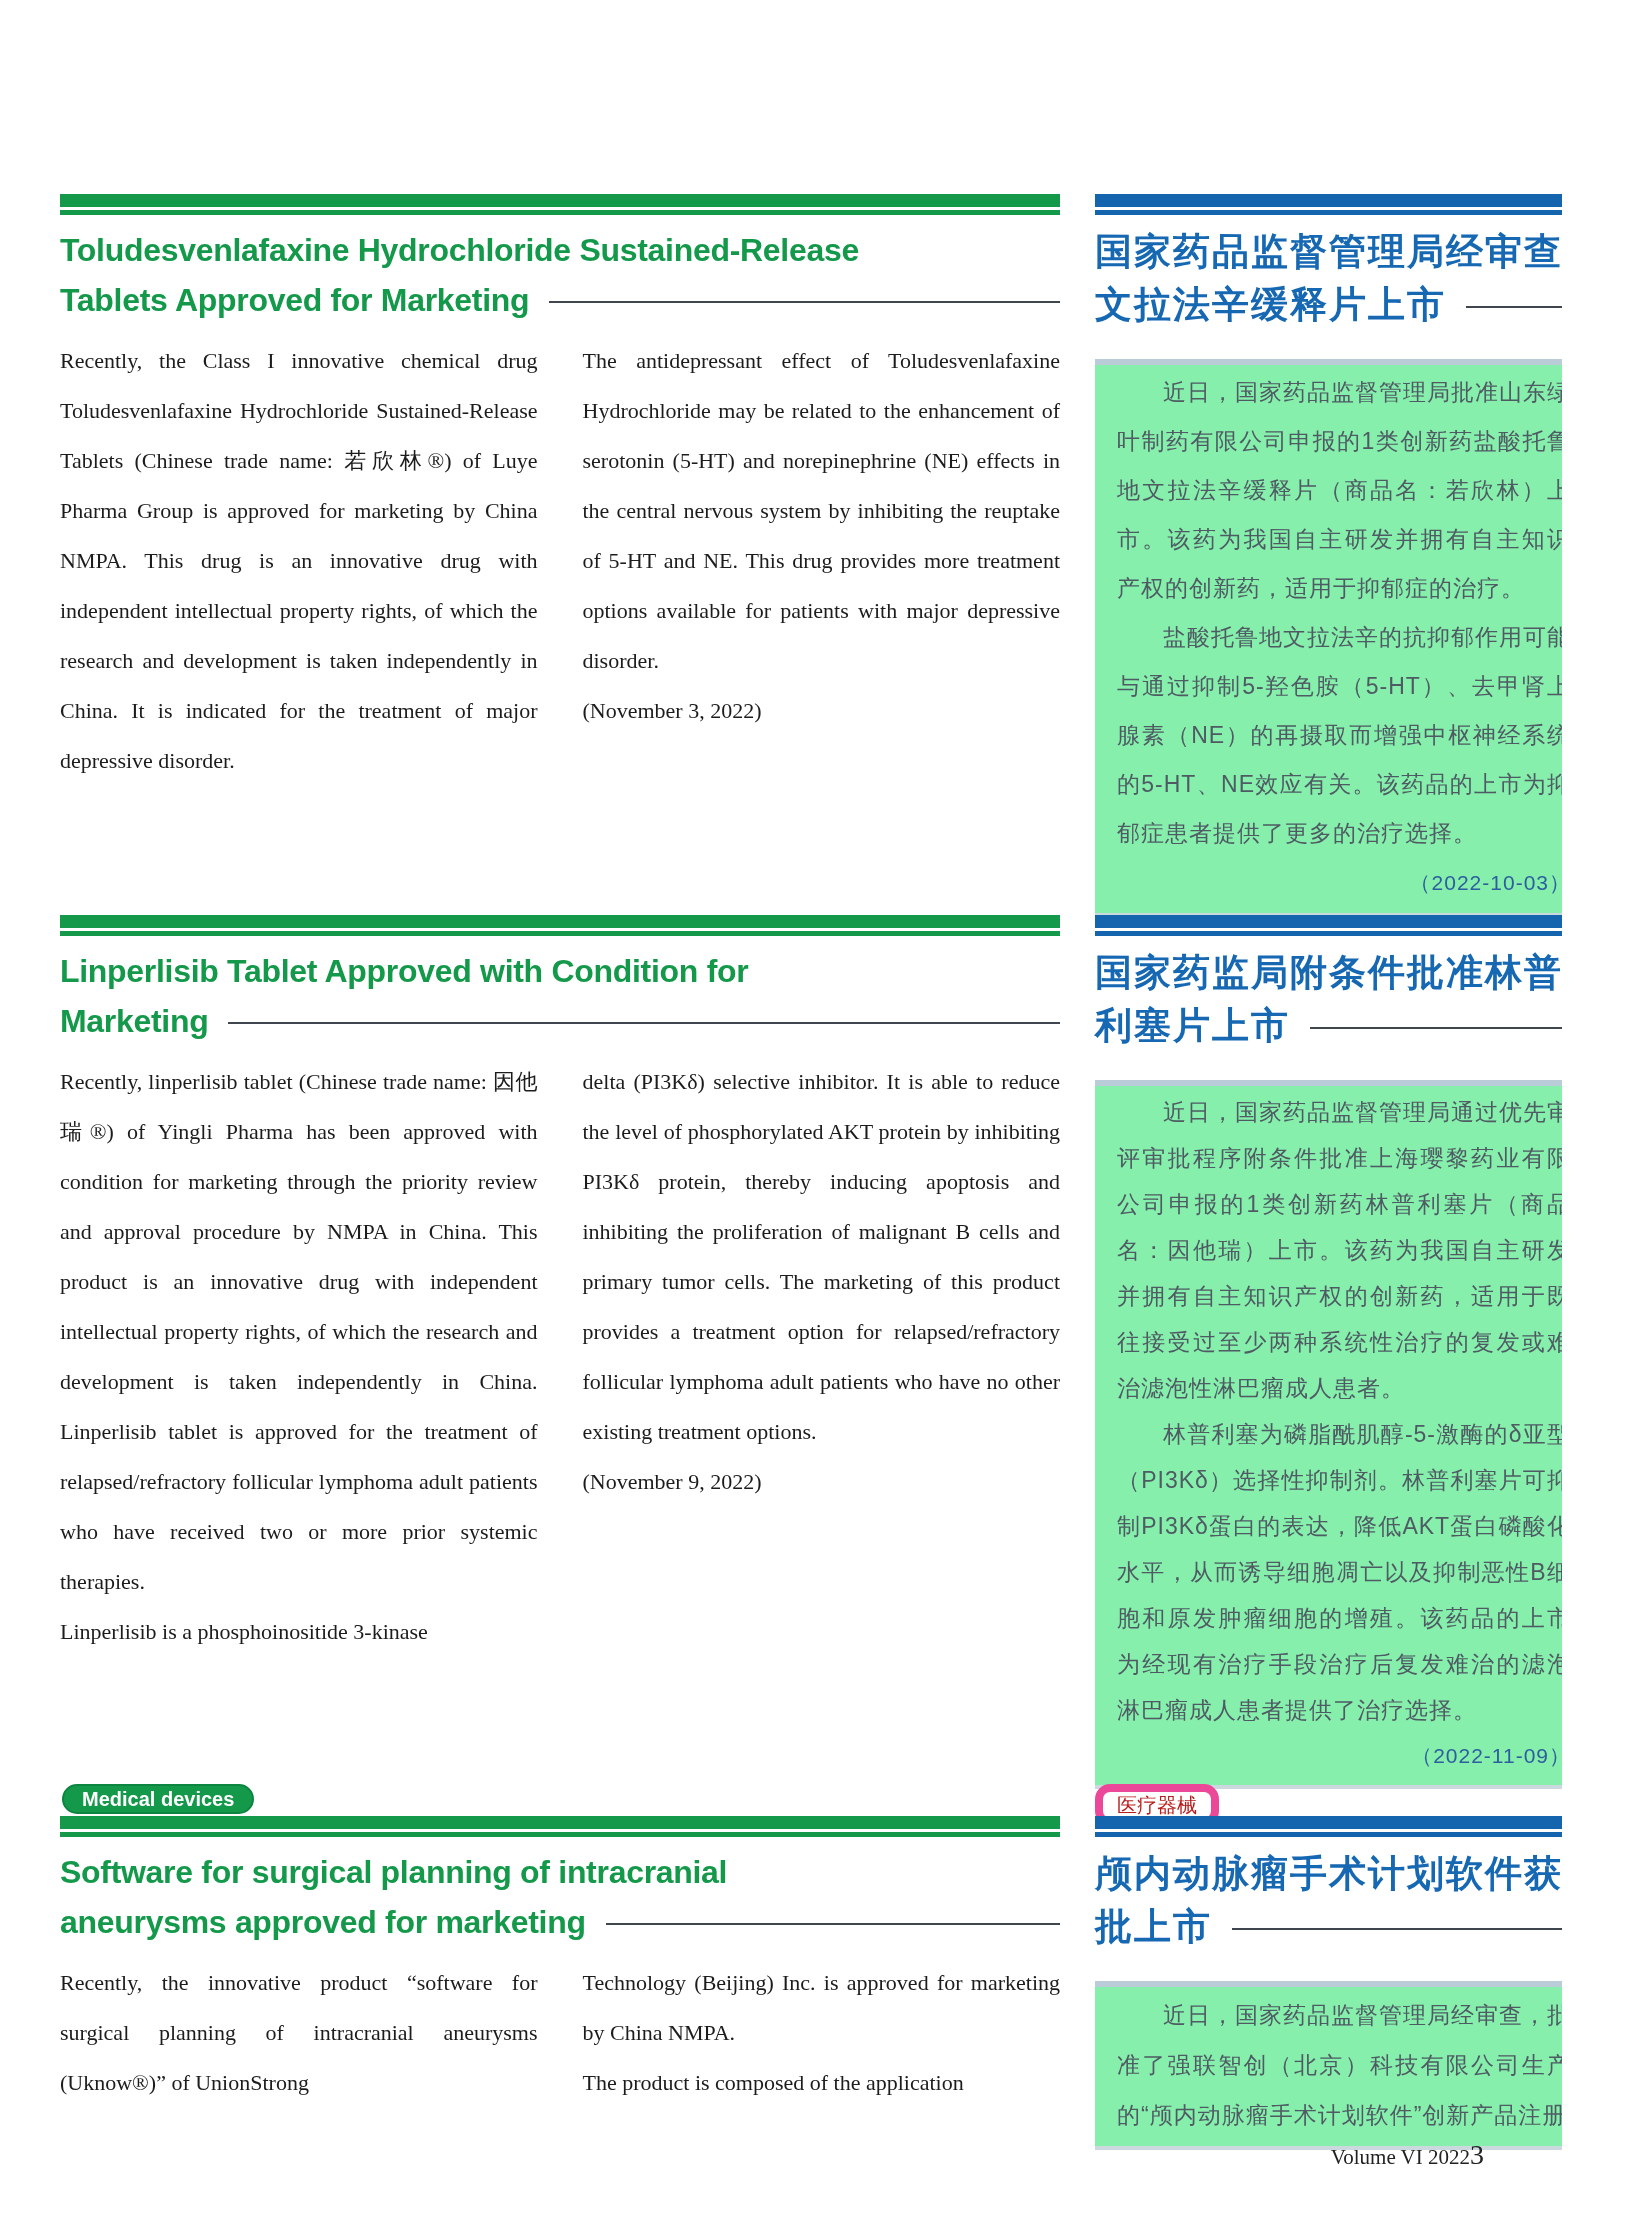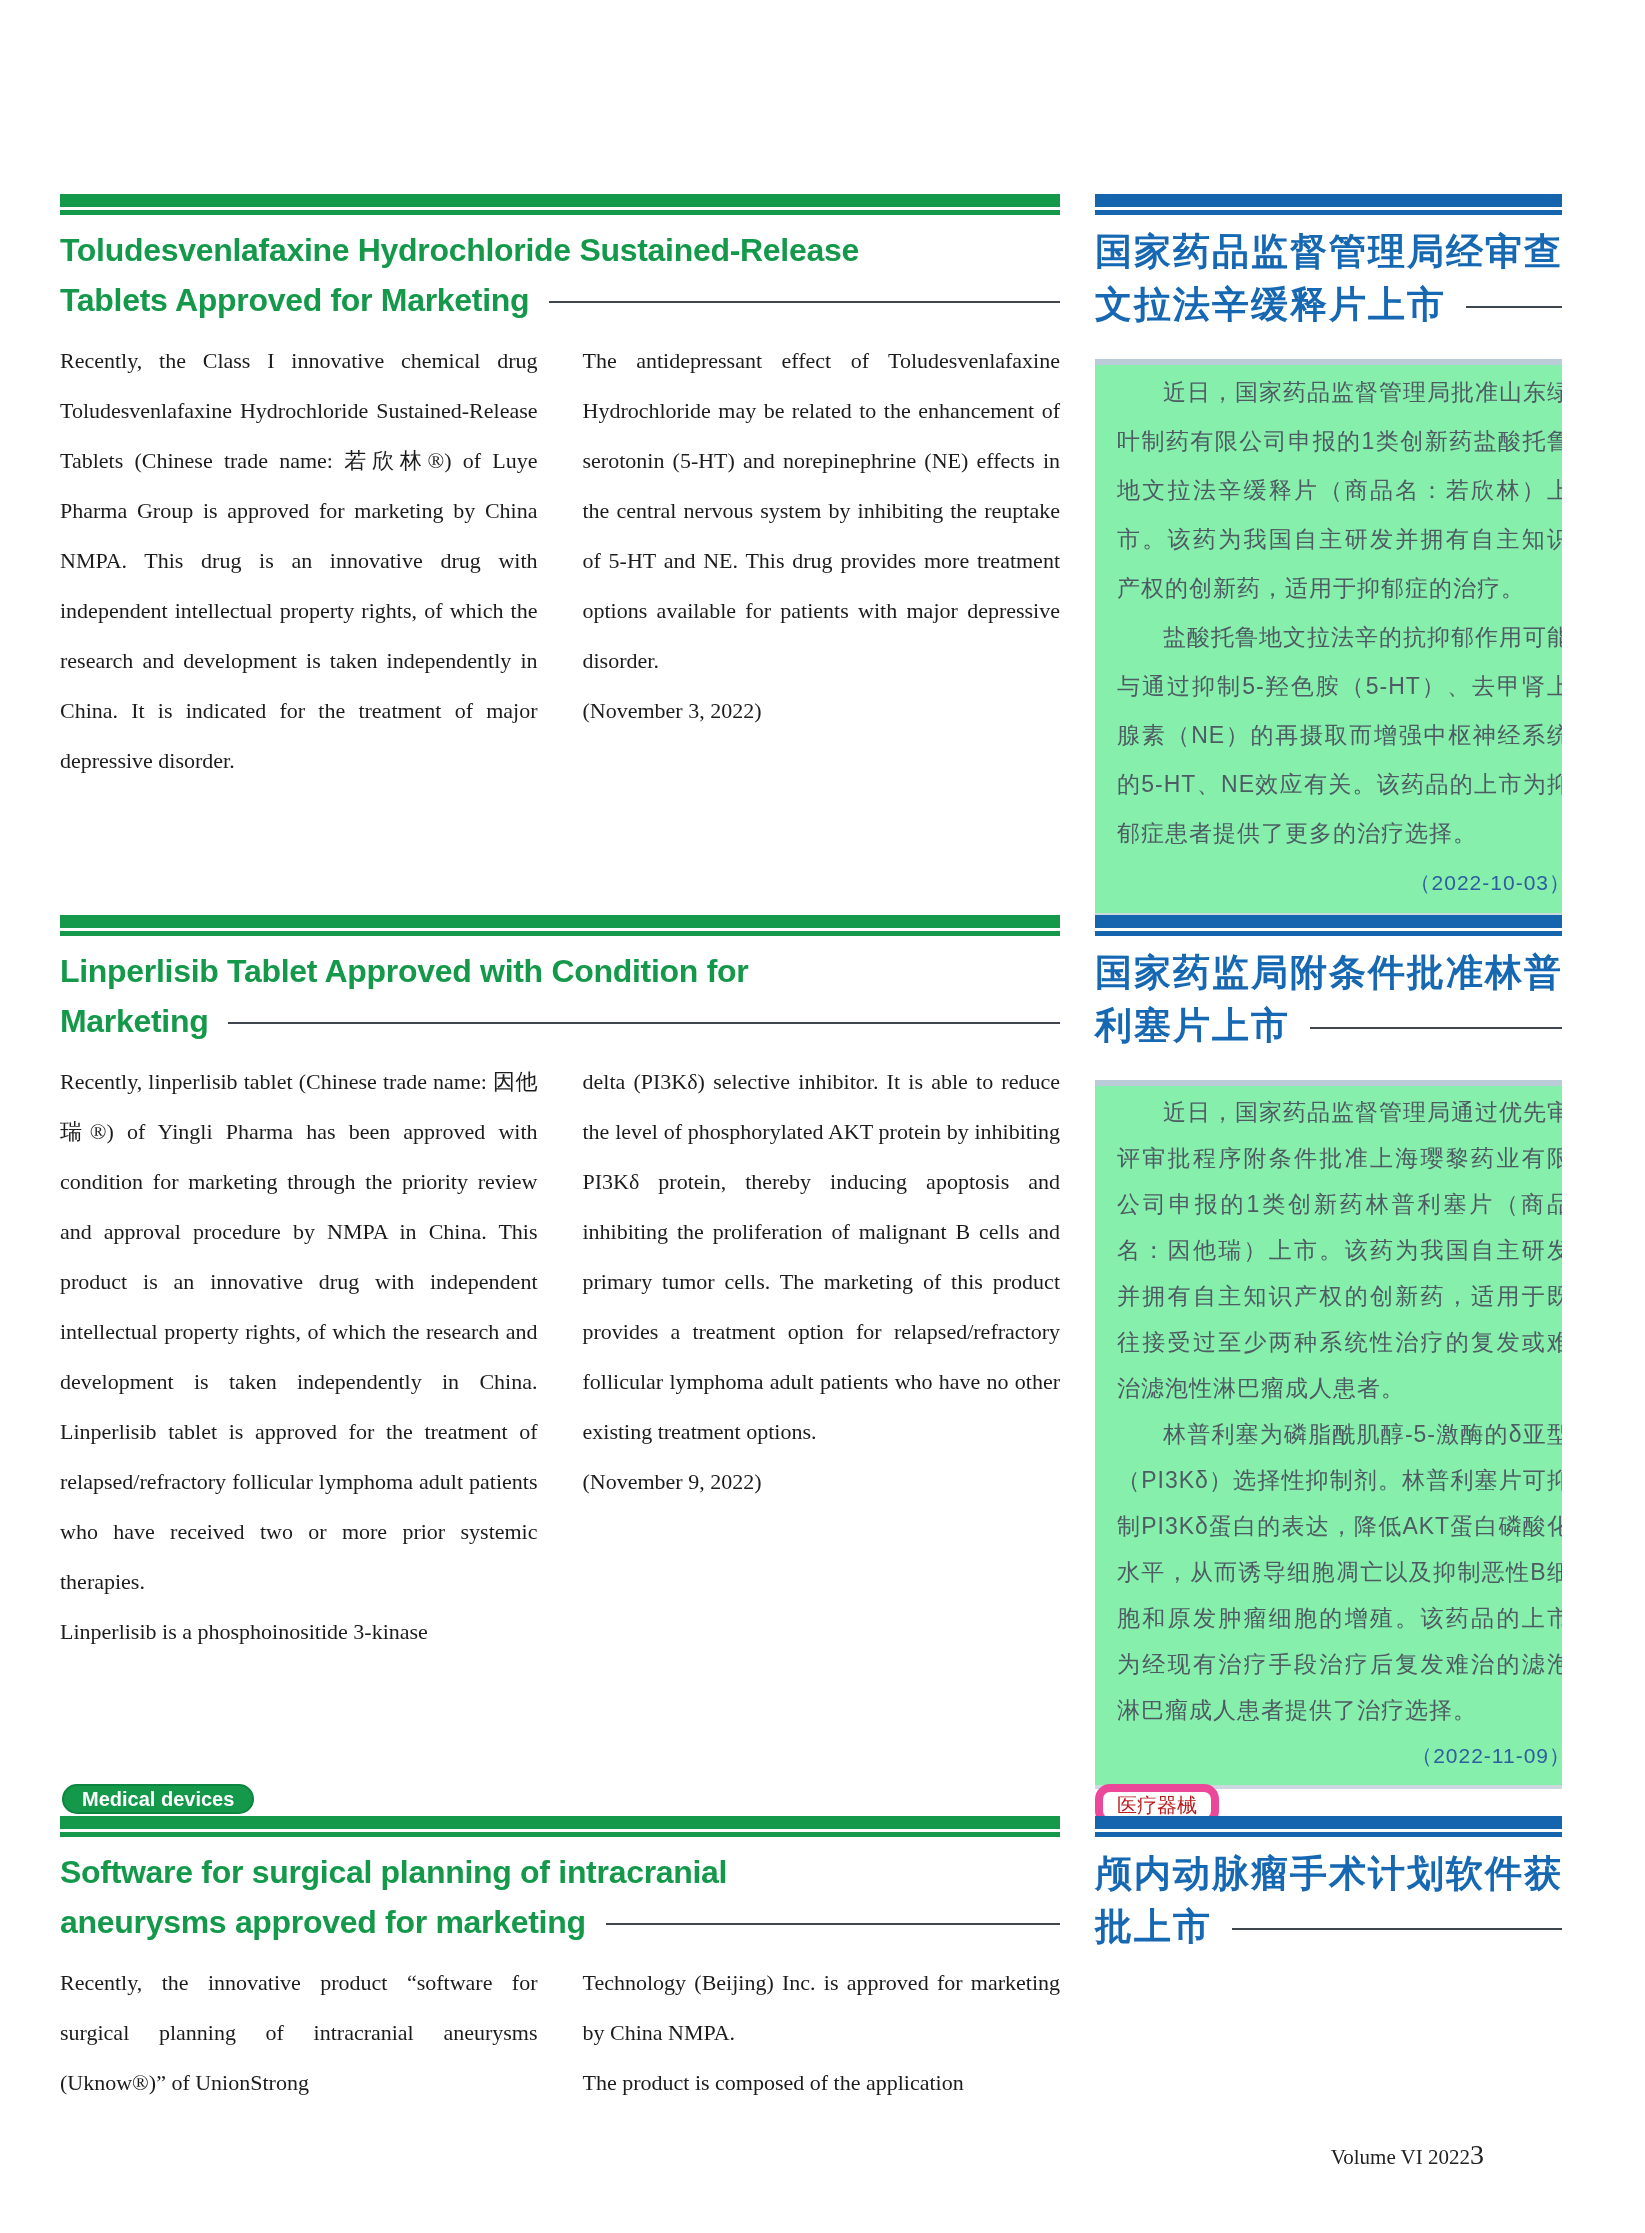--- a/index.html
+++ b/index.html
@@ -166,20 +166,23 @@
         <span class="badge cn">医疗器械</span>
       </div>
       <div class="dbar blue"></div>
       <div class="title">
         <span class="tline">颅内动脉瘤手术计划软件获</span>
         <span class="tline tline2">
           <span class="txt">批上市</span>
           <span class="rule"></span>
         </span>
       </div>
+      <div class="news-box lh50">
+        <p>近日，国家药品监督管理局经审查，批准了强联智创（北京）科技有限公司生产的“颅内动脉瘤手术计划软件”创新产品注册</p>
+      </div>
     </div>
 
   </div>
 
   <div class="footer">
     <span class="vol">Volume VI 2022</span>
     <span class="pnum">3</span>
   </div>
 </div>
 

